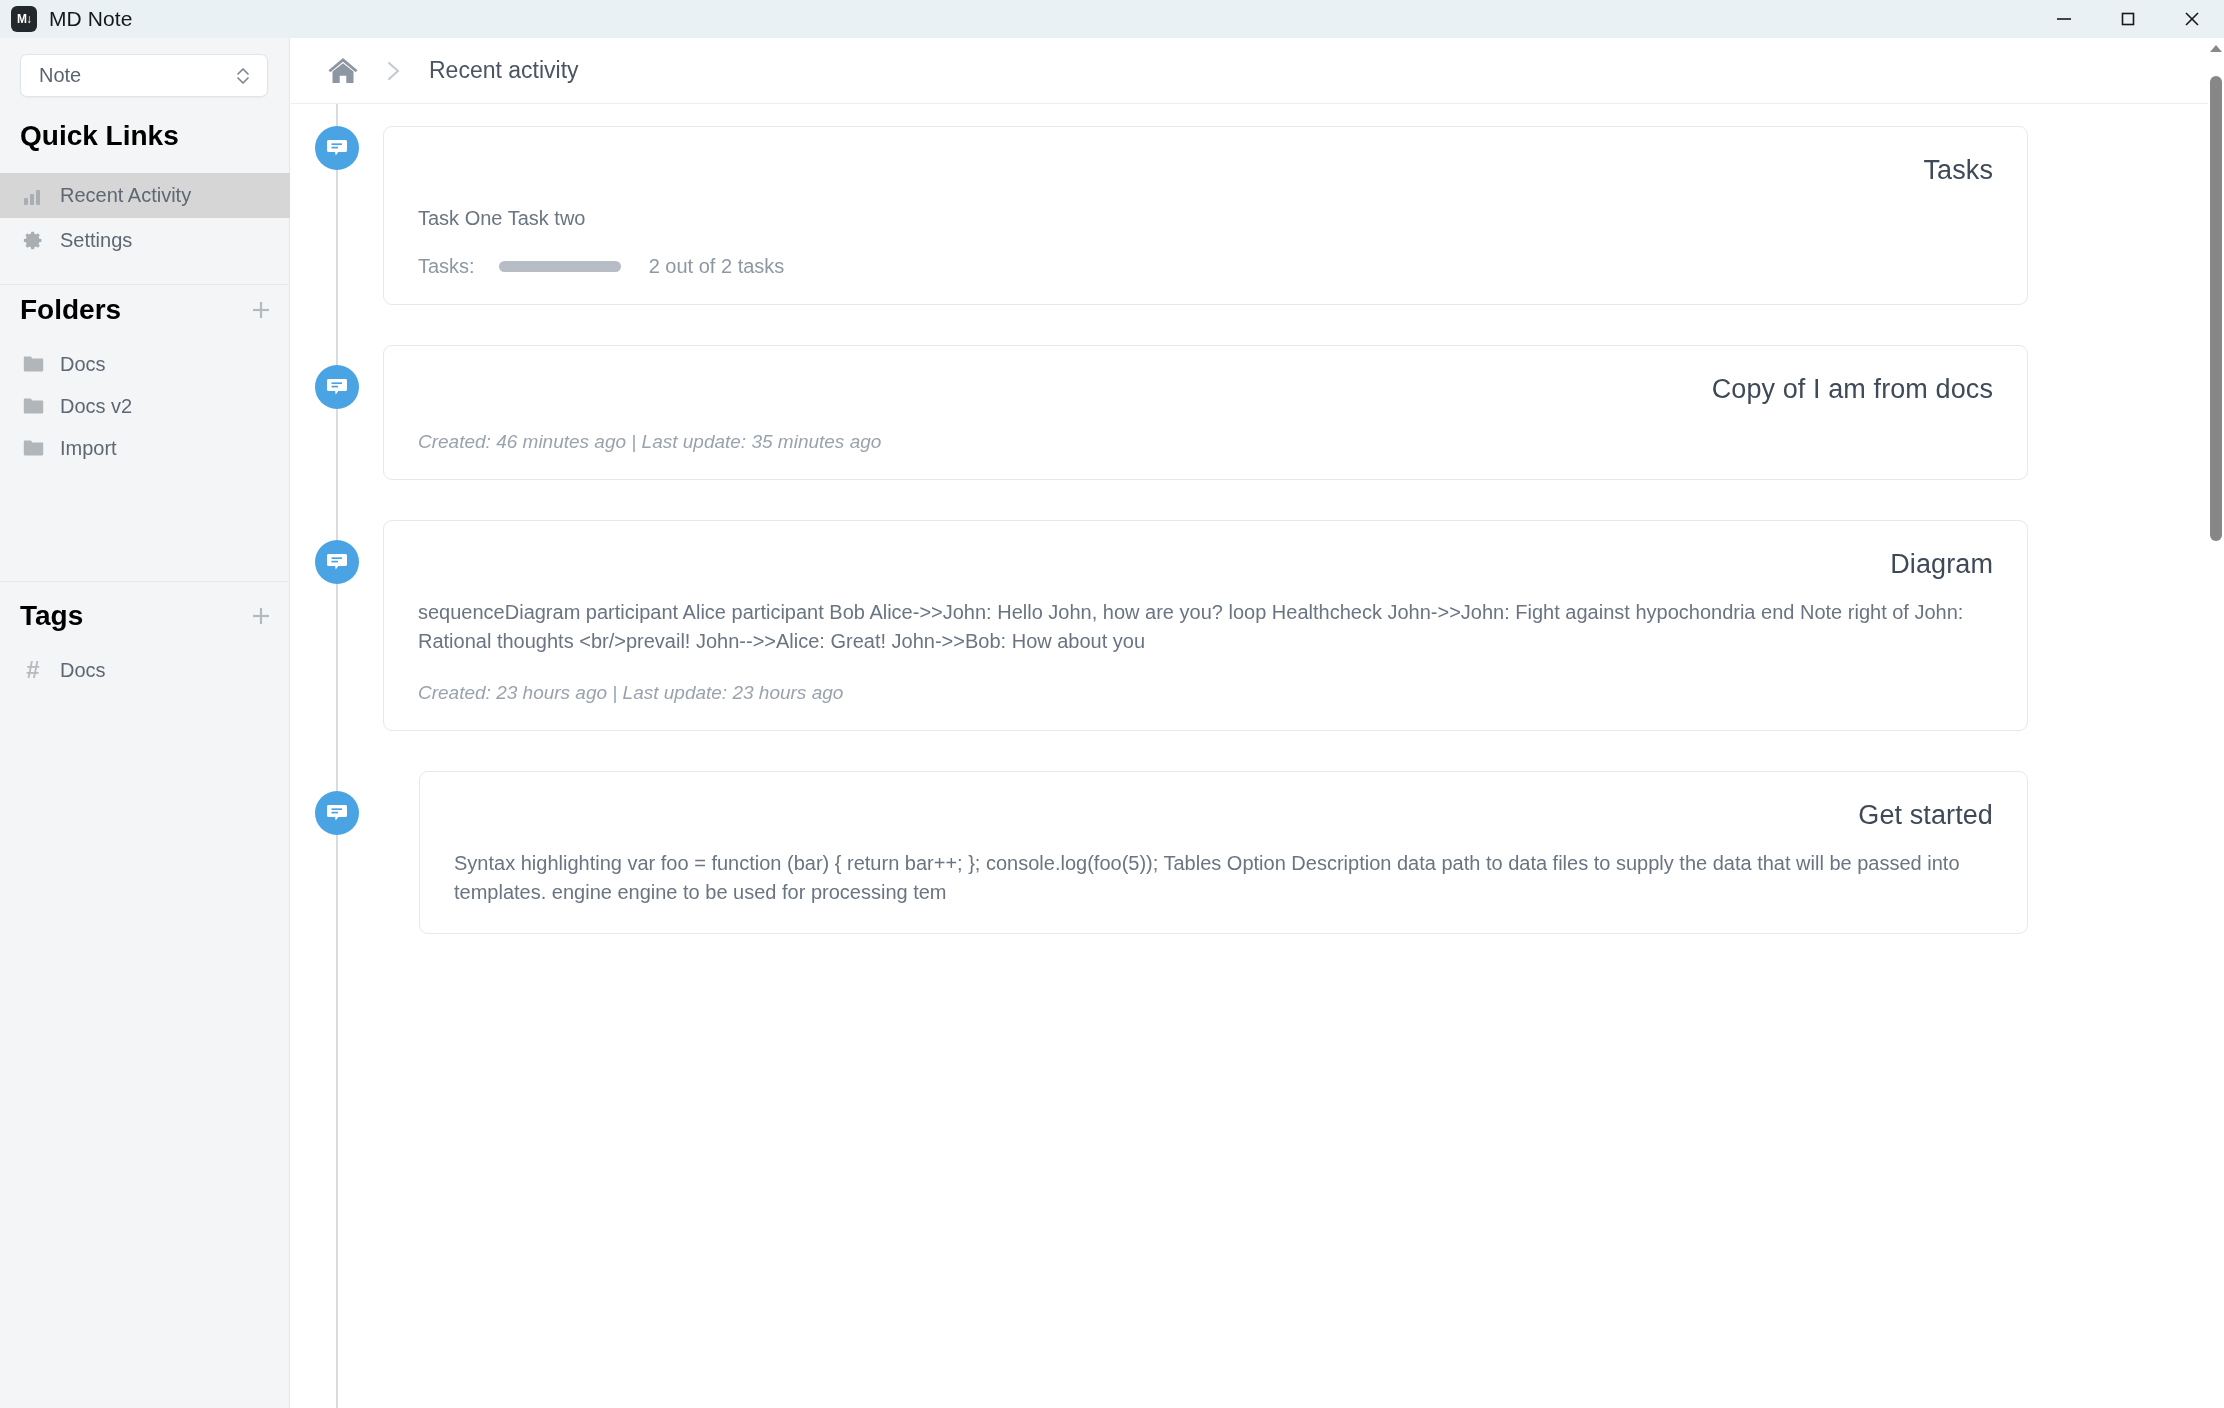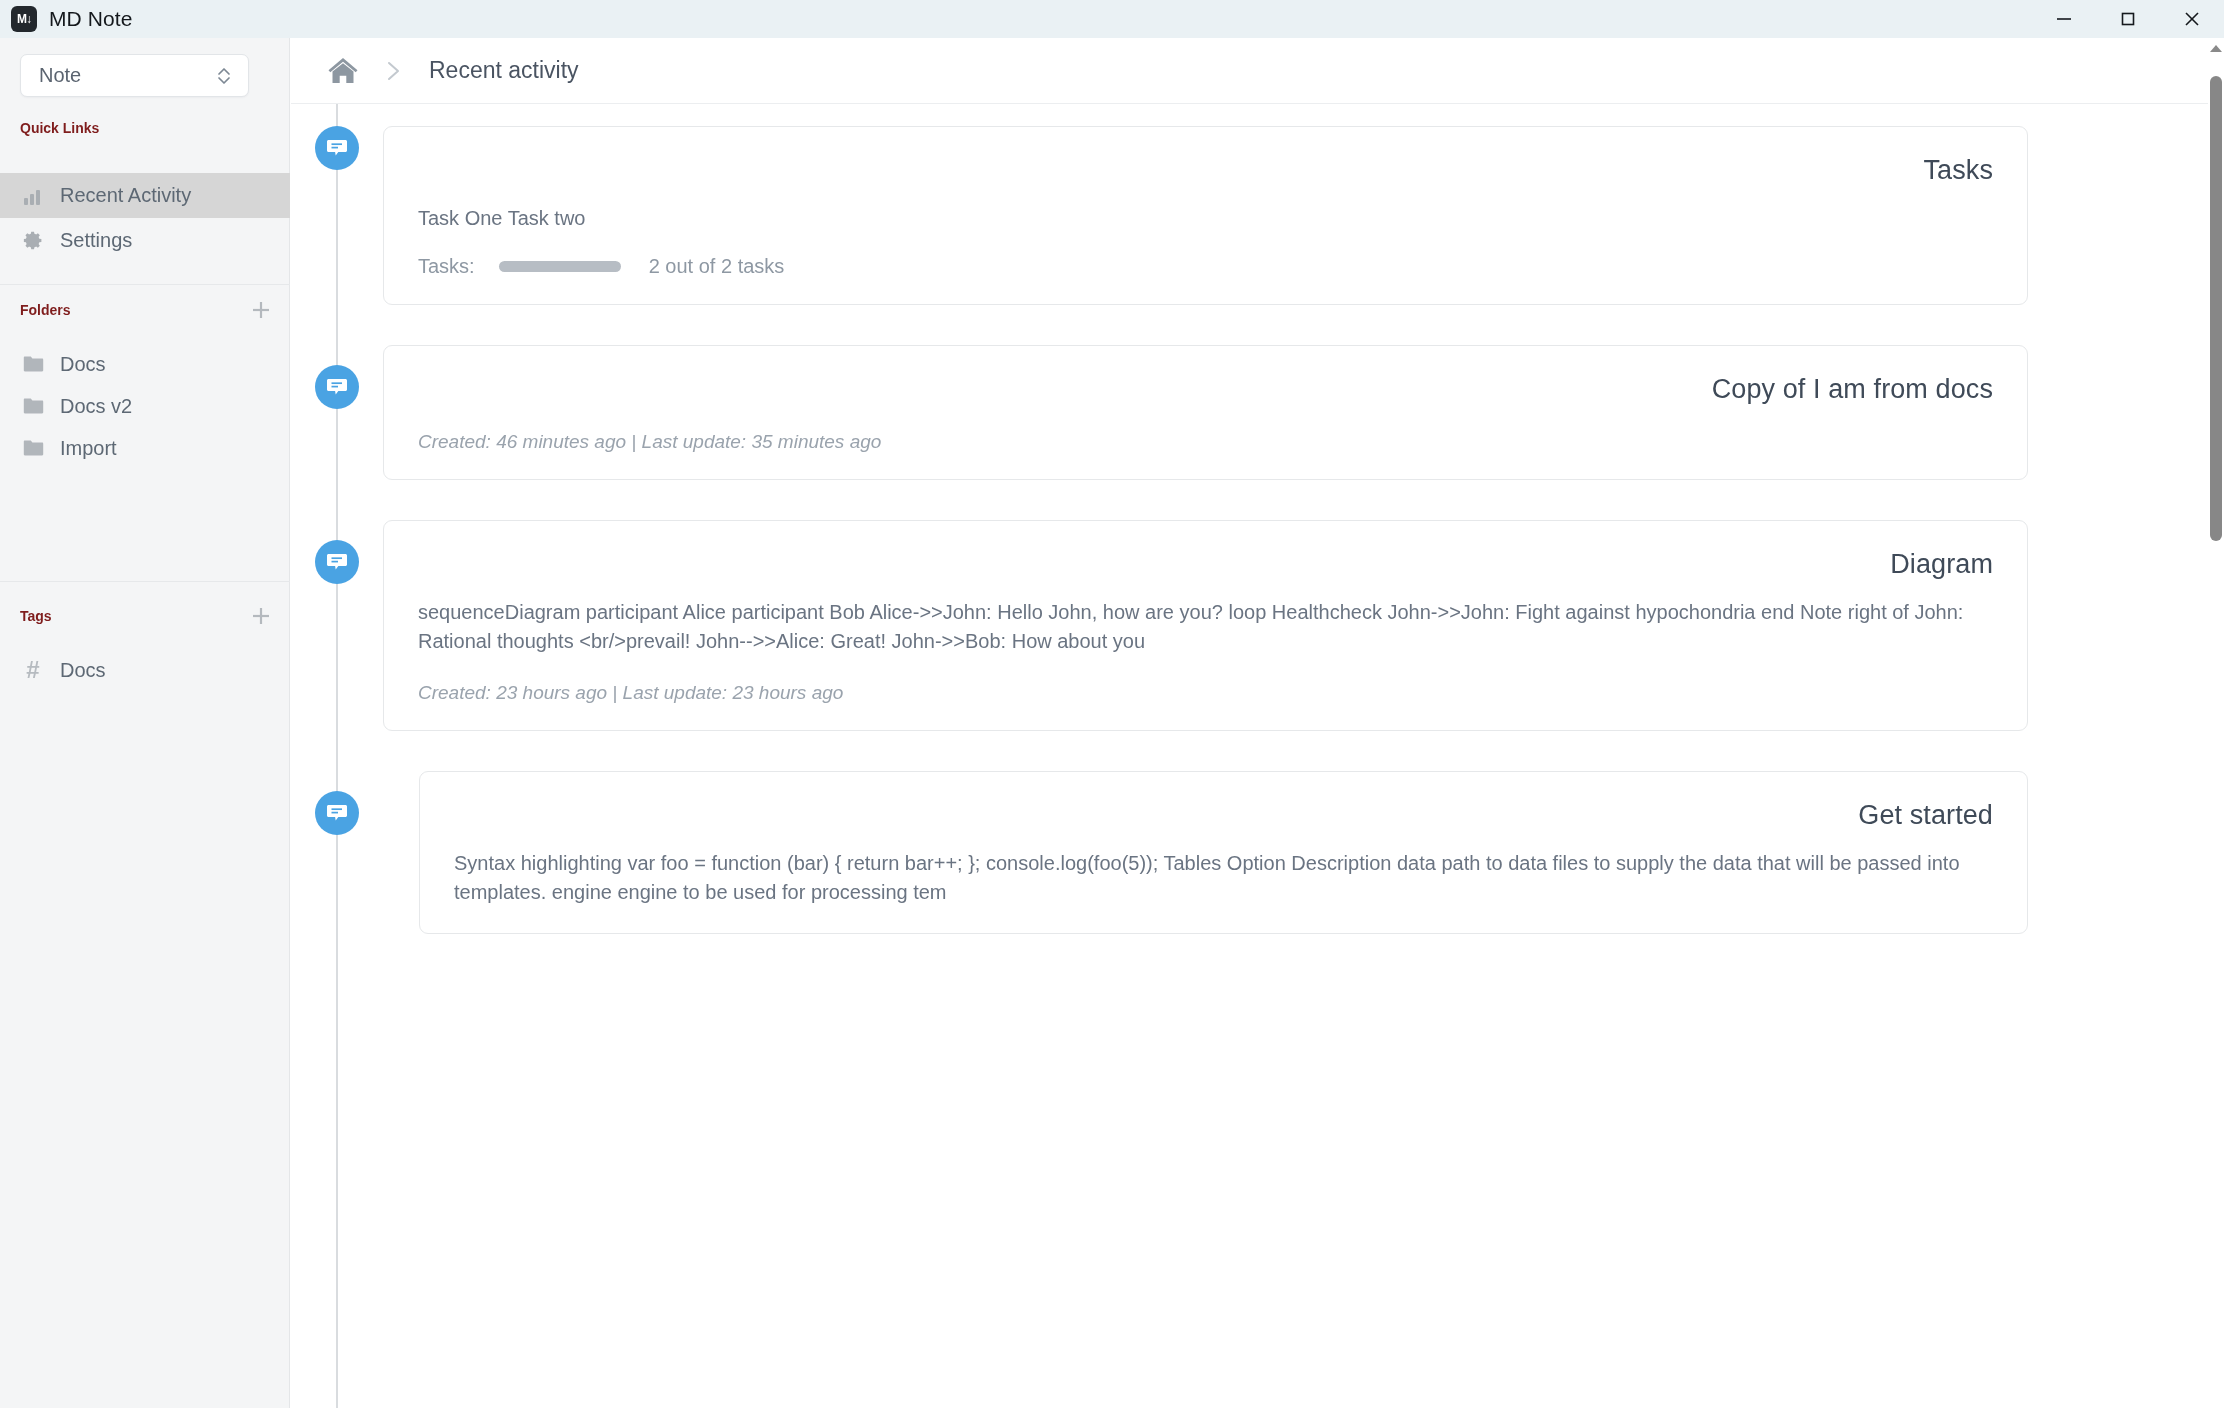--- a/index.html
+++ b/index.html
@@ -42,39 +42,39 @@
 
   
   #sidebar {
     position: absolute; top: 38px; left: 0;
     width: 290px; height: 1370px;
     background: #f4f5f6;
     border-right: 1px solid #e4e6e8;
   }
   #note-select {
     position: absolute; left: 20px; top: 16px;
-    width: 229px; height: 43px;
+    width: 248px; height: 43px;
     background: #ffffff;
     border: 1px solid #e2e5e8;
     border-radius: 7px;
     display: flex; align-items: center;
     box-shadow: 0 1px 2px rgba(16,24,40,.04);
     text-align: center;
   }
   #note-select .label {
     margin-left: 18px; font-size: 20px; color: #5b6470;
   }
   #note-select .spinner {
     margin-left: auto; margin-right: 16px;
     color: #7d8894; display: flex; flex-direction: column;
     align-items: center; line-height: 1;
   }
 
   .sec-head {
-    font-size: 14px; font-weight: bold; color: #7f1d1d;
+    font-size: 28px; font-weight: bold; color: #000000;
     padding-left: 20px;
   }
   .sec-head-row {
     display: flex; align-items: center;
     padding-right: 16px;
   }
   .plus-btn {
     margin-left: auto; color: #b4b9be;
     width: 26px; height: 26px;
     display: flex; align-items: center; justify-content: center;

